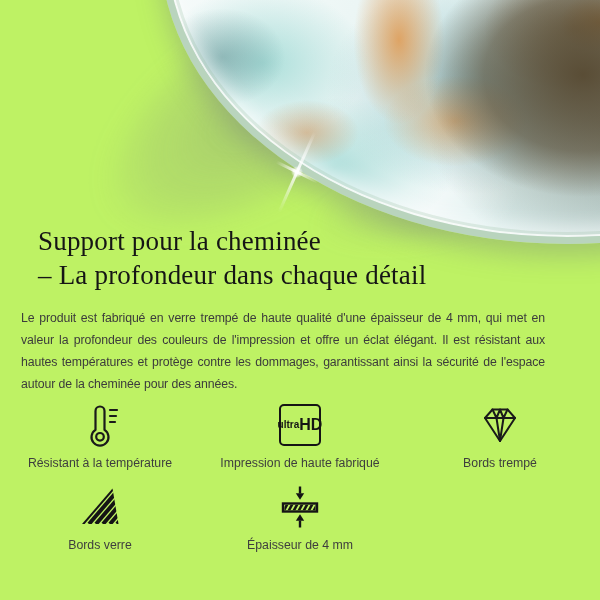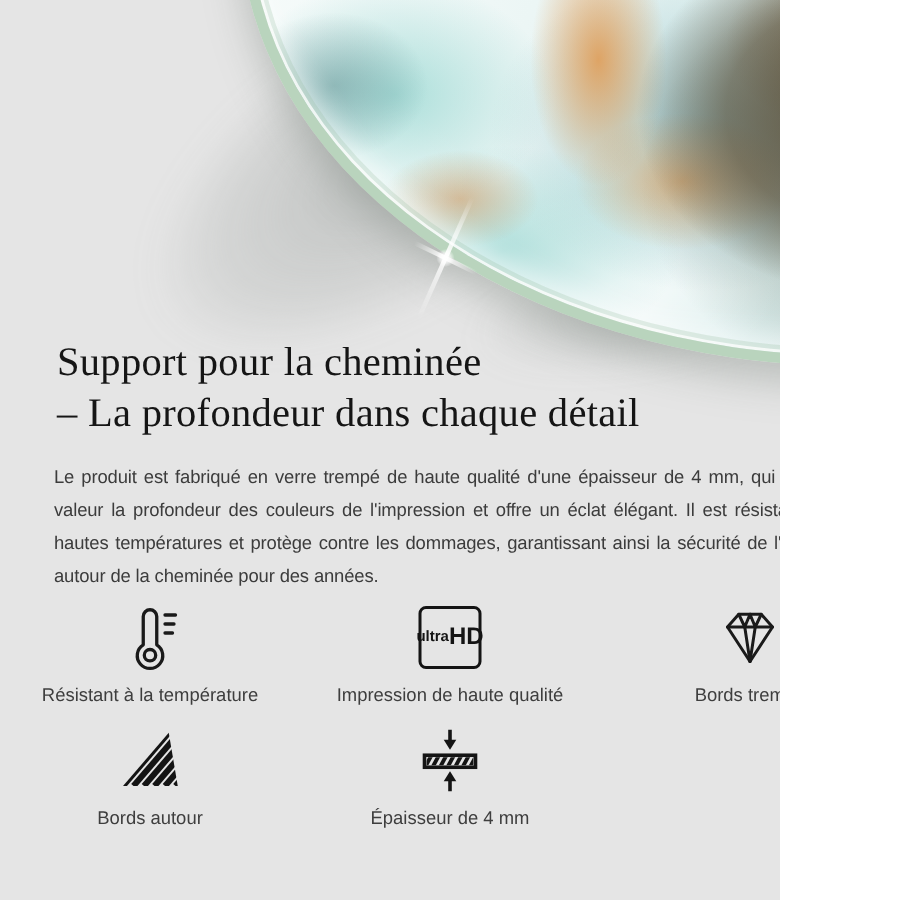--- a/index.html
+++ b/index.html
@@ -1,16 +1,16 @@
 <!DOCTYPE html>
 <html><head>
 <meta charset="utf-8">
 <style>
   html,body{margin:0;padding:0;}
-  .page{position:relative;width:520px;height:600px;background:#e5e5e5;overflow:hidden;
+  .page{position:relative;width:600px;height:600px;background:#bef264;overflow:hidden;
         font-family:"Liberation Sans",sans-serif;}
 
   
   .hero{position:absolute;inset:0;width:600px;height:600px;pointer-events:none;}
   .shadow-a{position:absolute;left:10px;top:-20px;width:520px;height:250px;border-radius:50%;
       background:radial-gradient(closest-side,rgba(125,132,128,0.38),rgba(125,132,128,0.16) 55%,transparent 75%);
       transform:rotate(-33deg);filter:blur(10px);}
   .shadow-b{position:absolute;left:250px;top:128px;width:420px;height:130px;border-radius:50%;
       background:radial-gradient(closest-side,rgba(128,136,132,0.34),transparent 72%);
       transform:rotate(-14deg);filter:blur(8px);}
@@ -41,21 +41,21 @@
   .sparkle::before,.sparkle::after{content:"";position:absolute;left:50%;top:50%;background:
       linear-gradient(to bottom,transparent,rgba(255,255,255,0.95) 48%,transparent);}
   .sparkle::before{width:3px;height:88px;transform:translate(-50%,-50%) rotate(24deg);}
   .sparkle::after{width:3px;height:46px;transform:translate(-50%,-50%) rotate(-64deg);}
 
   
   .headline{position:absolute;left:38px;top:224px;margin:0;width:540px;
       font-family:"Liberation Serif",serif;font-weight:400;font-size:27px;line-height:34px;
       color:#151515;letter-spacing:0.2px;}
   .headline span{display:block;}
-  .body-text{position:absolute;left:36px;top:307px;width:524px;margin:0;
+  .body-text{position:absolute;left:21px;top:307px;width:524px;margin:0;
       font-size:12.3px;line-height:22px;letter-spacing:-0.1px;color:#3c3c3c;text-align:justify;}
 
   
   .features{position:absolute;left:0;top:400px;width:600px;display:grid;
       grid-template-columns:repeat(3,1fr);row-gap:12px;}
   .feature{display:flex;flex-direction:column;align-items:center;}
   .feature .icon-box{height:50px;display:flex;align-items:center;justify-content:center;}
   .feature .label{margin-top:6px;font-size:12.3px;color:#3e3e3e;text-align:right;}
   .icon-svg{stroke:#1a1a1a;fill:none;stroke-width:2.2;stroke-linecap:round;stroke-linejoin:round;}
   .uhd-box{width:38px;height:38px;border:2.6px solid #141414;border-radius:5px;
@@ -97,21 +97,21 @@
       <div class="label">Résistant à la température</div>
     </div>
 
     <div class="feature">
       <div class="icon-box">
         <div class="uhd-box">
           <span class="uhd-top">ultra</span>
           <span class="uhd-bottom">HD</span>
         </div>
       </div>
-      <div class="label">Impression de haute qualité</div>
+      <div class="label">Impression de haute fabriqué</div>
     </div>
 
 
     <div class="feature">
       <div class="icon-box">
         <svg class="icon-svg" width="48" height="48" viewBox="0 0 48 48" style="stroke-width:2;">
           <path d="M9 17 L16.5 8.5 L31.5 8.5 L39 17 L24 40 Z"></path>
           <path d="M9 17 L39 17"></path>
           <path d="M16.5 8.5 L20.5 17 L24 8.5 L27.5 17 L31.5 8.5"></path>
           <path d="M20.5 17 L24 40"></path>
@@ -132,21 +132,21 @@
           <g clip-path="url(#tri)" stroke="#141414" stroke-width="4">
             <line x1="6" y1="41" x2="40" y2="1.4"></line>
             <line x1="13" y1="41" x2="47" y2="1.4"></line>
             <line x1="20" y1="41" x2="54" y2="1.4"></line>
             <line x1="27" y1="41" x2="61" y2="1.4"></line>
             <line x1="34" y1="41" x2="68" y2="1.4"></line>
             <line x1="41" y1="41" x2="75" y2="1.4"></line>
           </g>
         </svg>
       </div>
-      <div class="label">Bords autour</div>
+      <div class="label">Bords verre</div>
     </div>
 
     <div class="feature">
       <div class="icon-box">
         <svg width="48" height="48" viewBox="0 0 48 48" stroke="#141414" fill="none" stroke-width="2.4">
           <rect x="7" y="20.5" width="34" height="8"></rect>
           <defs>
               <clipPath id="bar">
                 <rect x="8.4" y="21.8" width="31.2" height="5.4"></rect>
               </clipPath>

